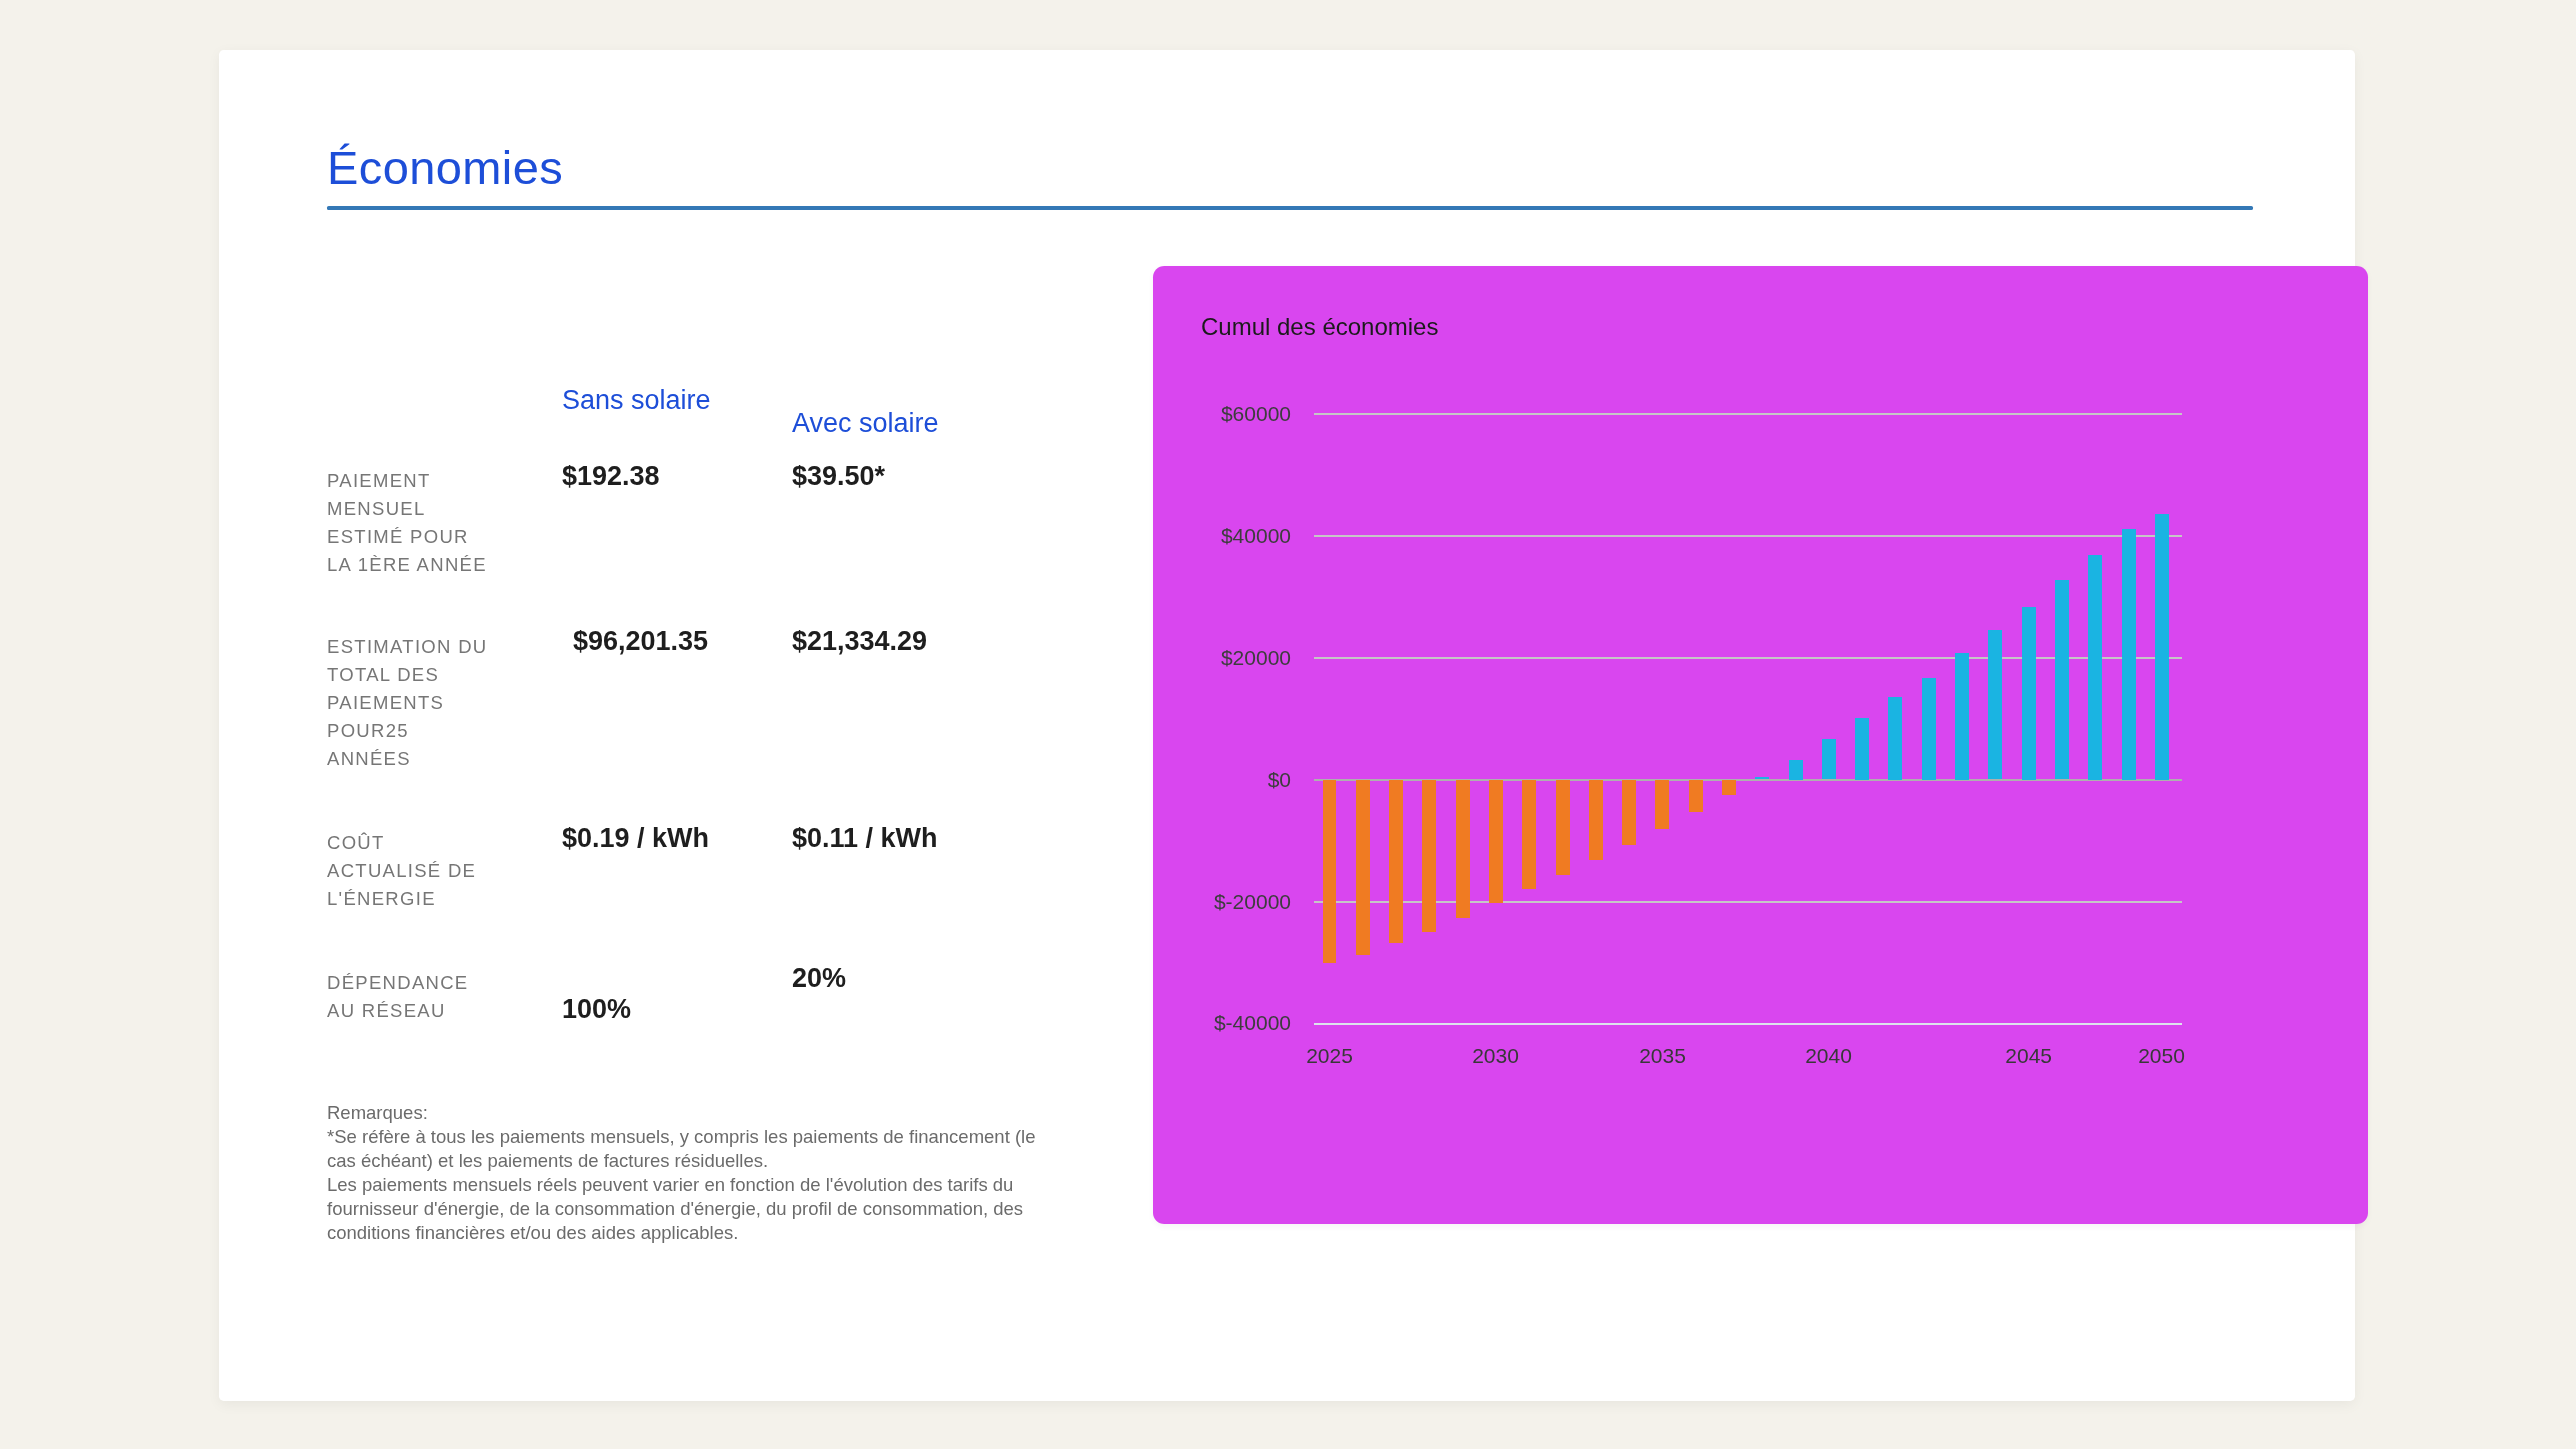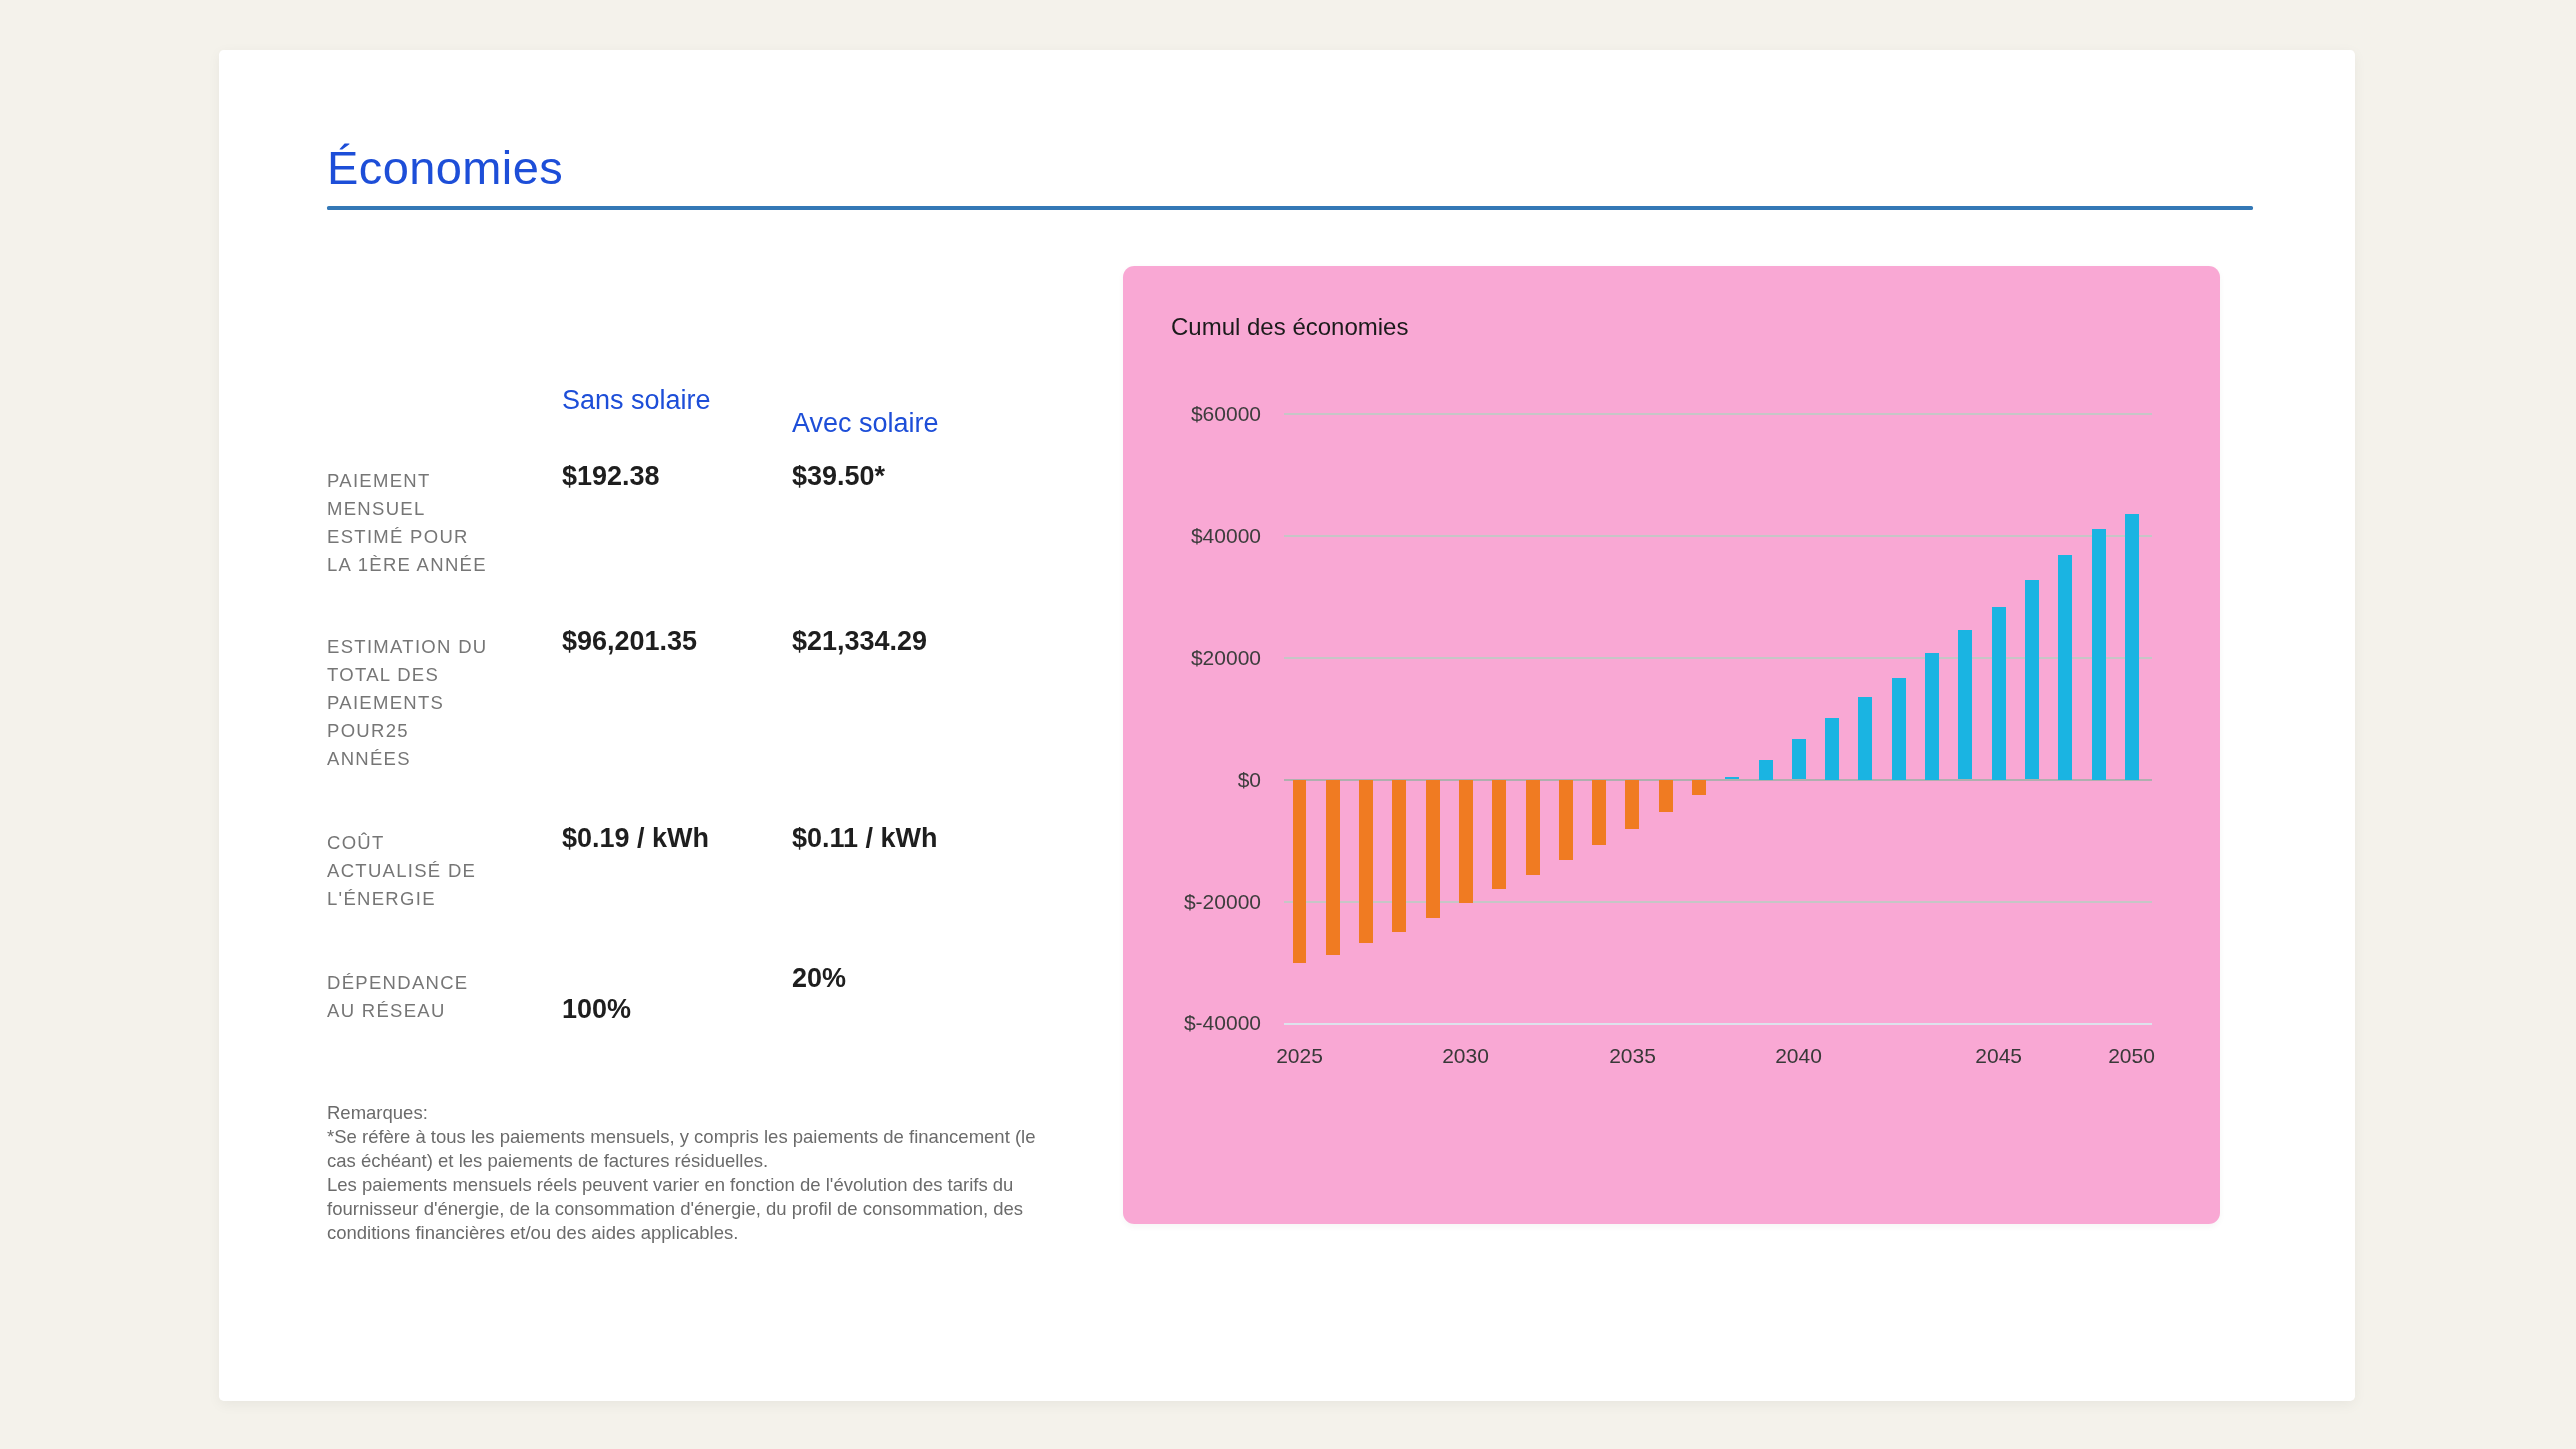--- a/index.html
+++ b/index.html
@@ -76,23 +76,23 @@
     position: absolute;
     left: 108px; top: 1051px;
     width: 741px;
     font-size: 18.5px;
     line-height: 24px;
     color: #6B6B6B;
     white-space: pre-line;
   }
   .chart-panel {
     position: absolute;
-    left: 904px; top: 216px;
-    width: 1097px; height: 958px;
-    background: #f9a8d4;
+    left: 934px; top: 216px;
+    width: 1215px; height: 958px;
+    background: #d946ef;
     border-radius: 11.3px;
     box-shadow: 0 2.4px 6.4px rgba(0,0,0,0.04);
   }
   .chart-title {
     position: absolute;
     left: 48px; top: 47px;
     font-size: 24px;
     color: #1B1B1B;
     font-weight: 400;
   }
@@ -148,21 +148,21 @@
 ESTIMÉ POUR
 LA 1ÈRE ANNÉE</div>
       <div class="row-value" style="left:343px; top:411px">$192.38</div>
       <div class="row-value" style="left:573px; top:411px">$39.50*</div>
 
       <div class="row-label" style="top:583px">ESTIMATION DU
 TOTAL DES
 PAIEMENTS
 POUR25
 ANNÉES</div>
-      <div class="row-value" style="left:343px; top:576px">$96,201.35</div>
+      <div class="row-value" style="left:354px; top:576px">$96,201.35</div>
       <div class="row-value" style="left:573px; top:576px">$21,334.29</div>
 
       <div class="row-label" style="top:779px">COÛT
 ACTUALISÉ DE
 L'ÉNERGIE</div>
       <div class="row-value" style="left:343px; top:773px">$0.19 / kWh</div>
       <div class="row-value" style="left:573px; top:773px">$0.11 / kWh</div>
 
       <div class="row-label" style="top:919px">DÉPENDANCE
 AU RÉSEAU</div>

